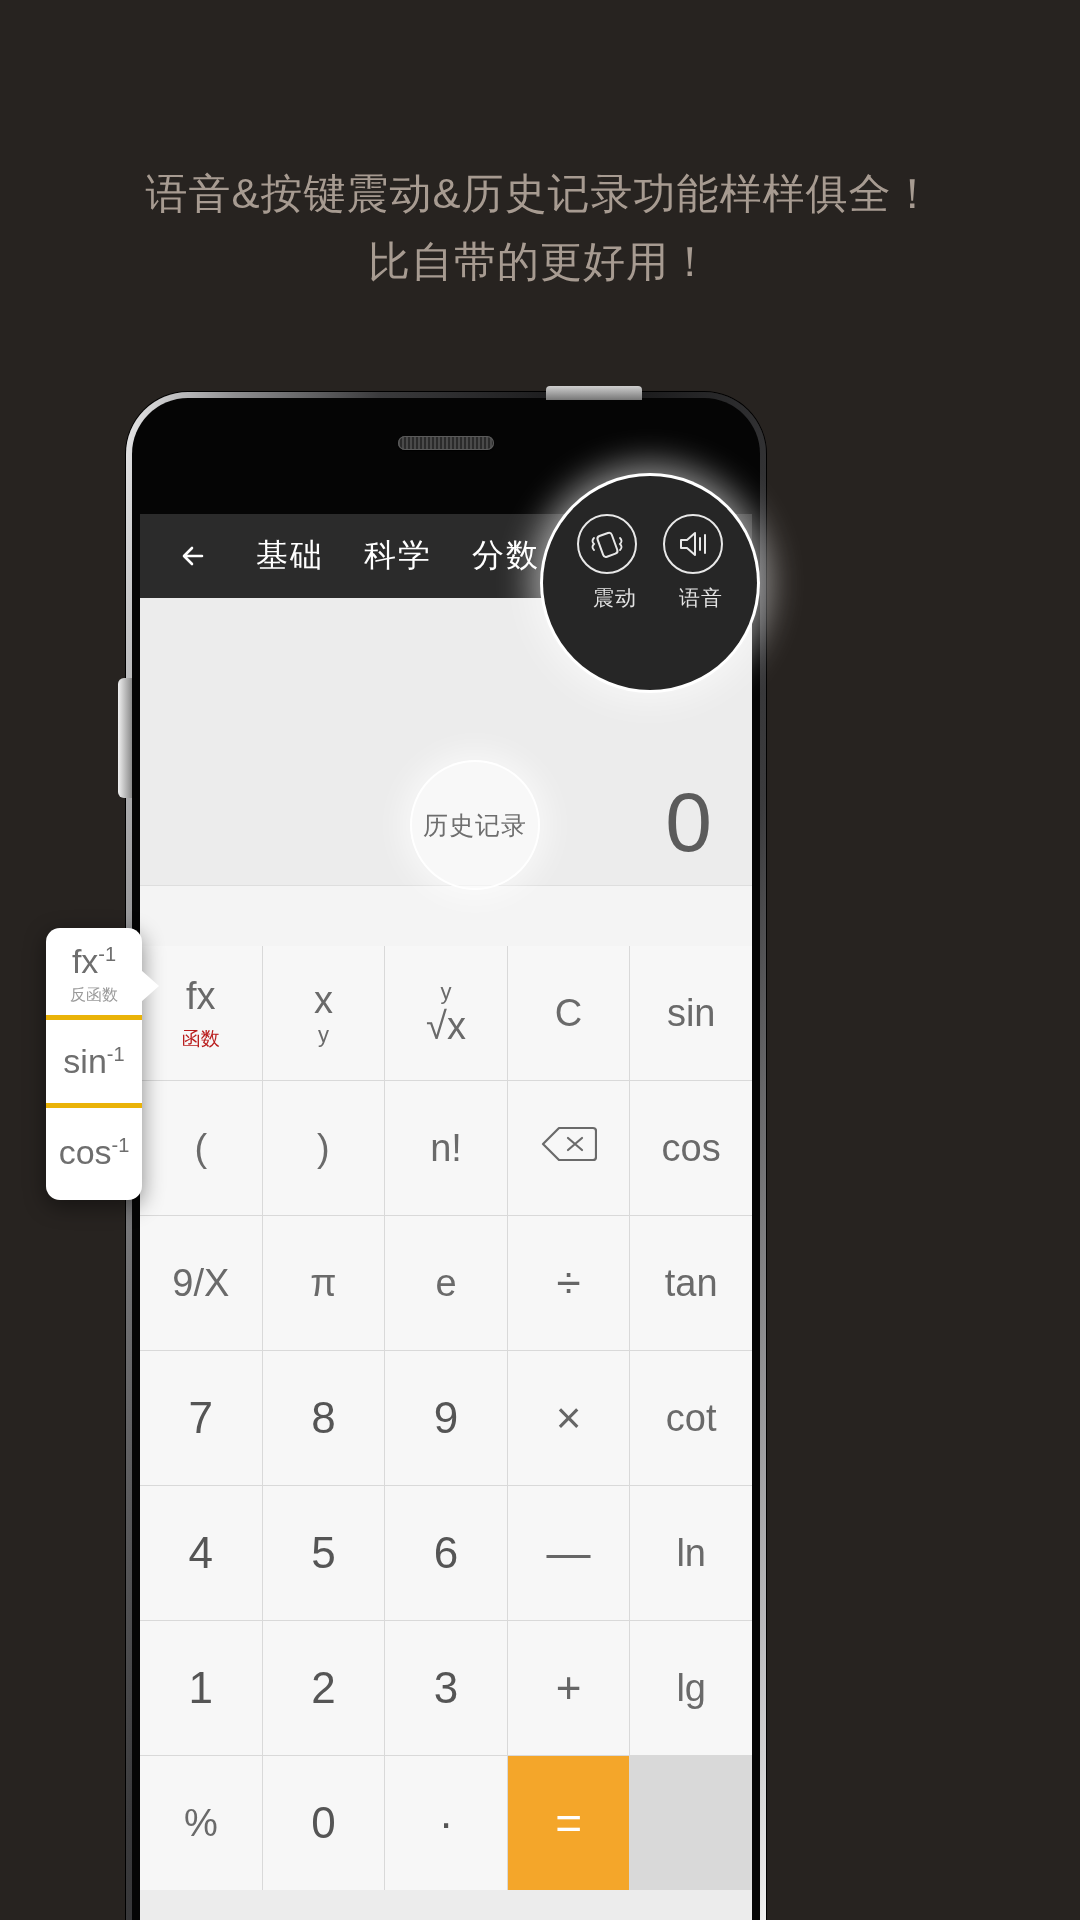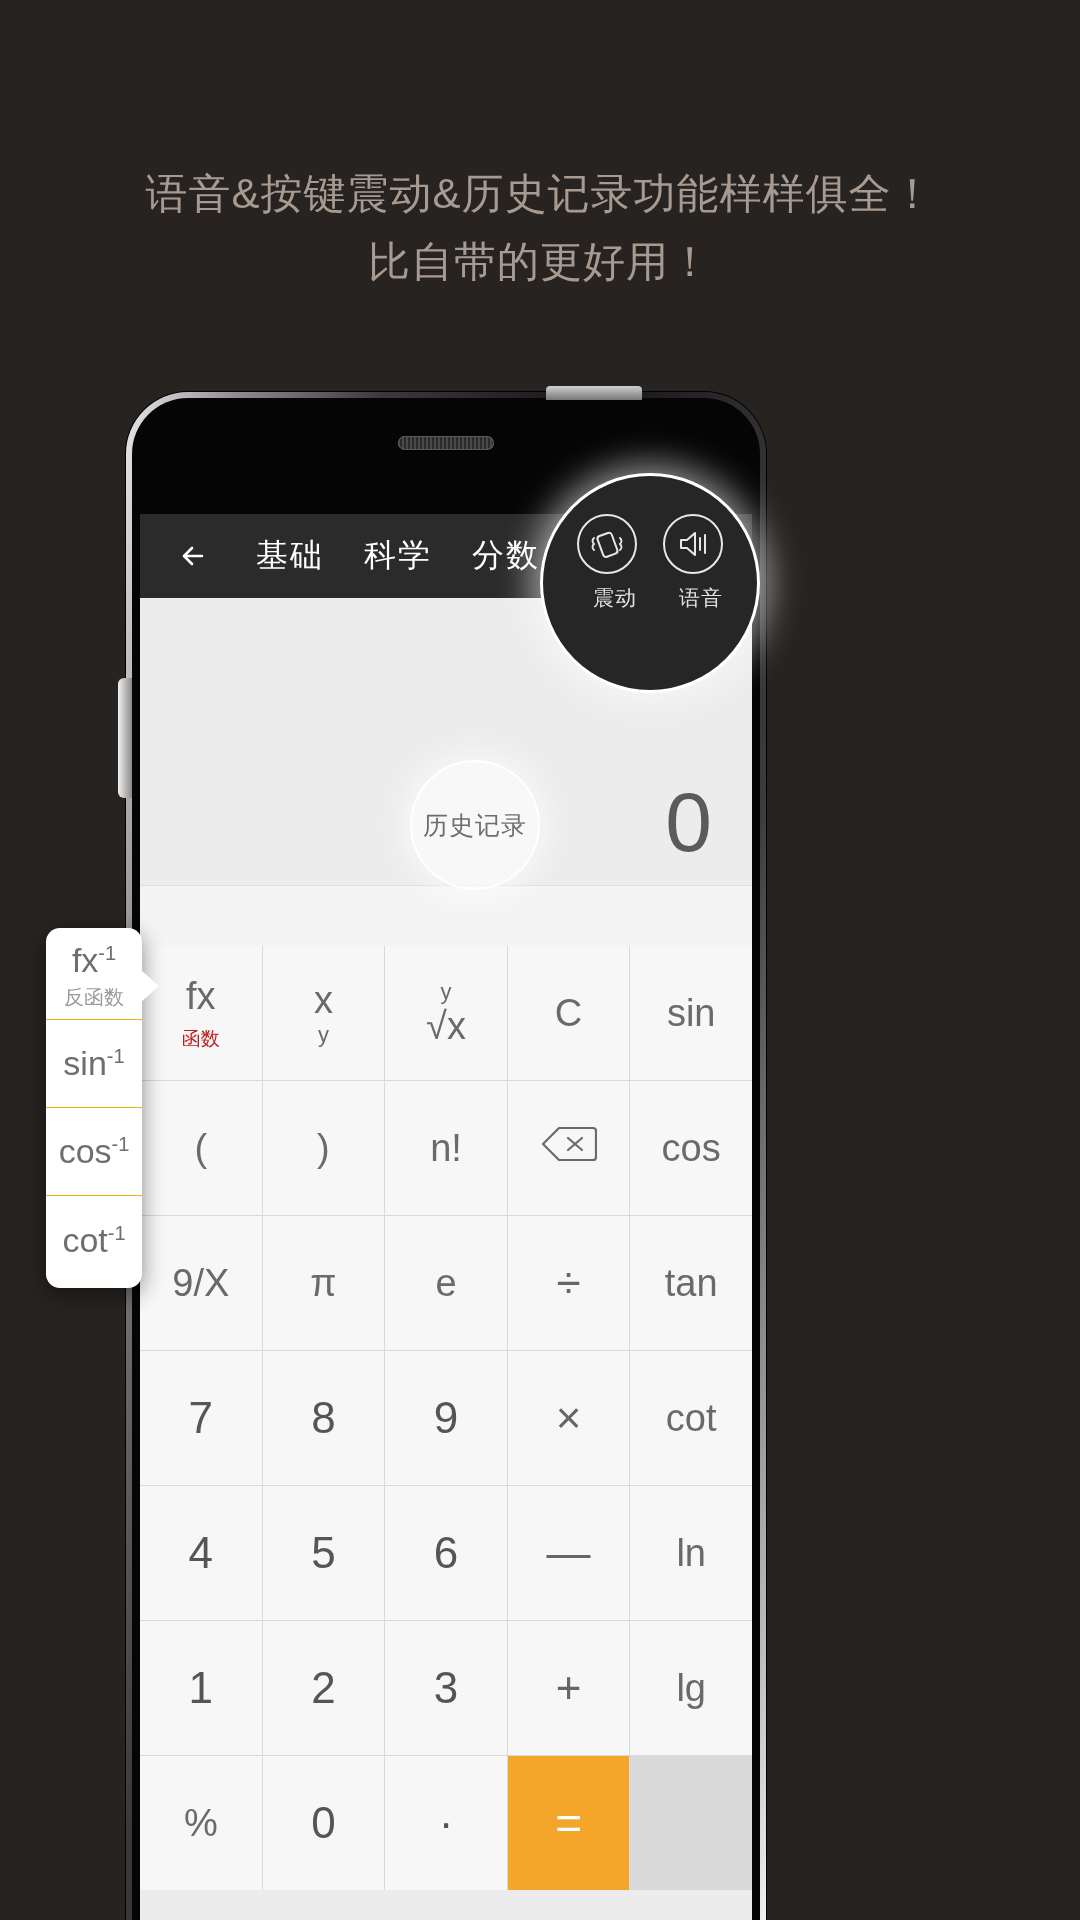--- a/index.html
+++ b/index.html
@@ -158,25 +158,25 @@
     content:""; position:absolute; right:-17px; top:42px;
     width:0; height:0;
     border-top:16px solid transparent;
     border-bottom:16px solid transparent;
     border-left:18px solid #fff;
   }
   .inv-item {
     height:88px; display:flex; flex-direction:column;
     align-items:center; justify-content:center;
     color:#6e6e6e; font-size:34px; font-weight:300;
-    border-bottom:1px solid #eab308; position:relative;
+    border-bottom:5px solid #eab308; position:relative;
   }
   .inv-item:last-child { border-bottom:none; }
   .inv-item .sup { font-size:20px; vertical-align:super; }
-  .inv-item .sub2 { font-size:20px; color:#9a9a9a; margin-top:4px; }
+  .inv-item .sub2 { font-size:16px; color:#9a9a9a; margin-top:4px; }
 </style>
 </head>
 <body>
 
 <div id="headline">
   <span>语音&amp;按键震动&amp;历史记录功能样样俱全！</span>
   <span class="l2">比自带的更好用！</span>
 </div>
 
 <div id="phone">
@@ -359,16 +359,13 @@
   <div class="inv-item">
     <span><span>fx</span><span class="sup">-1</span></span>
     <span class="sub2">反函数</span>
   </div>
   <div class="inv-item">
     <span><span>sin</span><span class="sup">-1</span></span>
   </div>
   <div class="inv-item">
     <span><span>cos</span><span class="sup">-1</span></span>
   </div>
-  <div class="inv-item">
-    <span><span>cot</span><span class="sup">-1</span></span>
-  </div>
 </div>
 
 </body></html>

